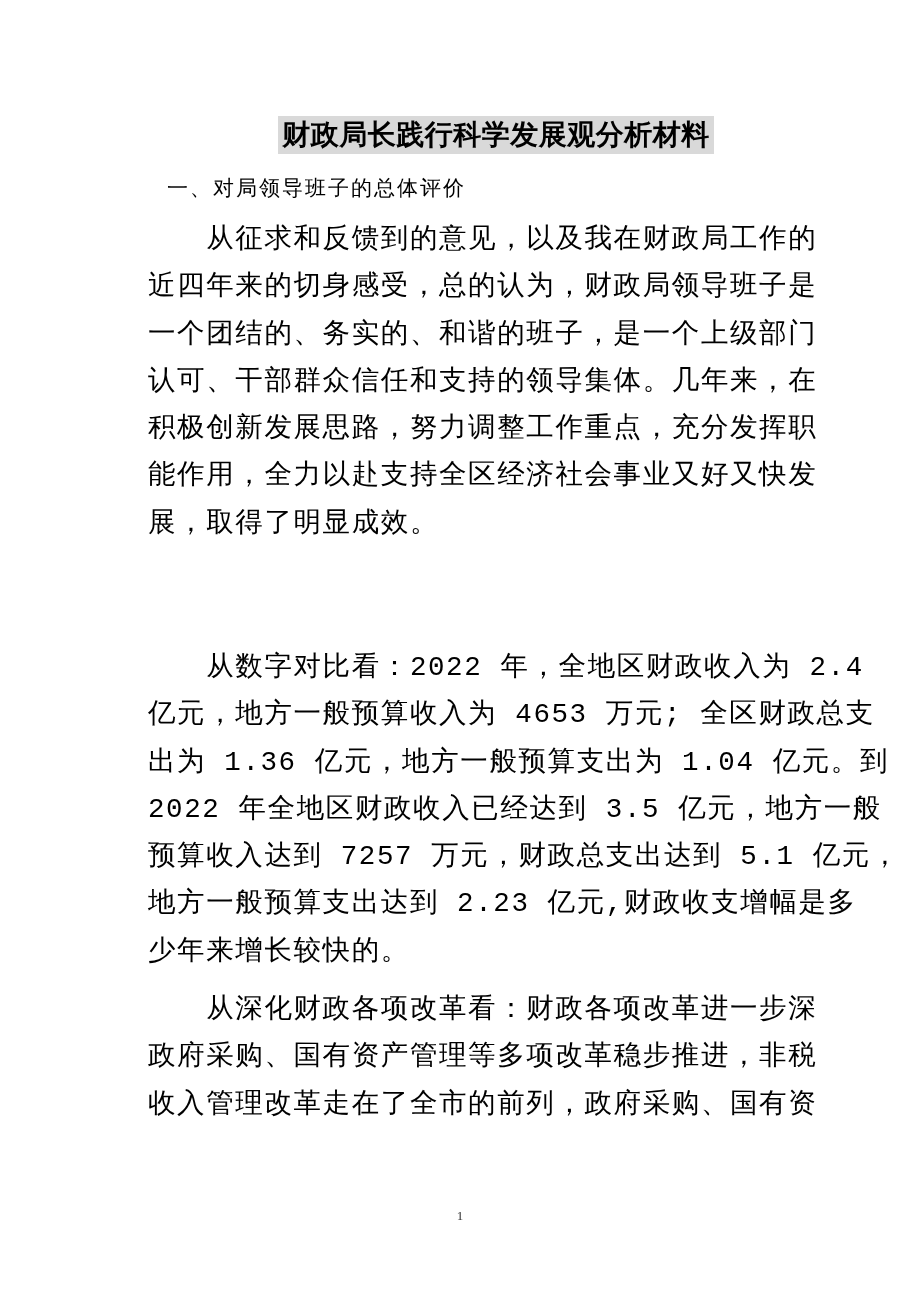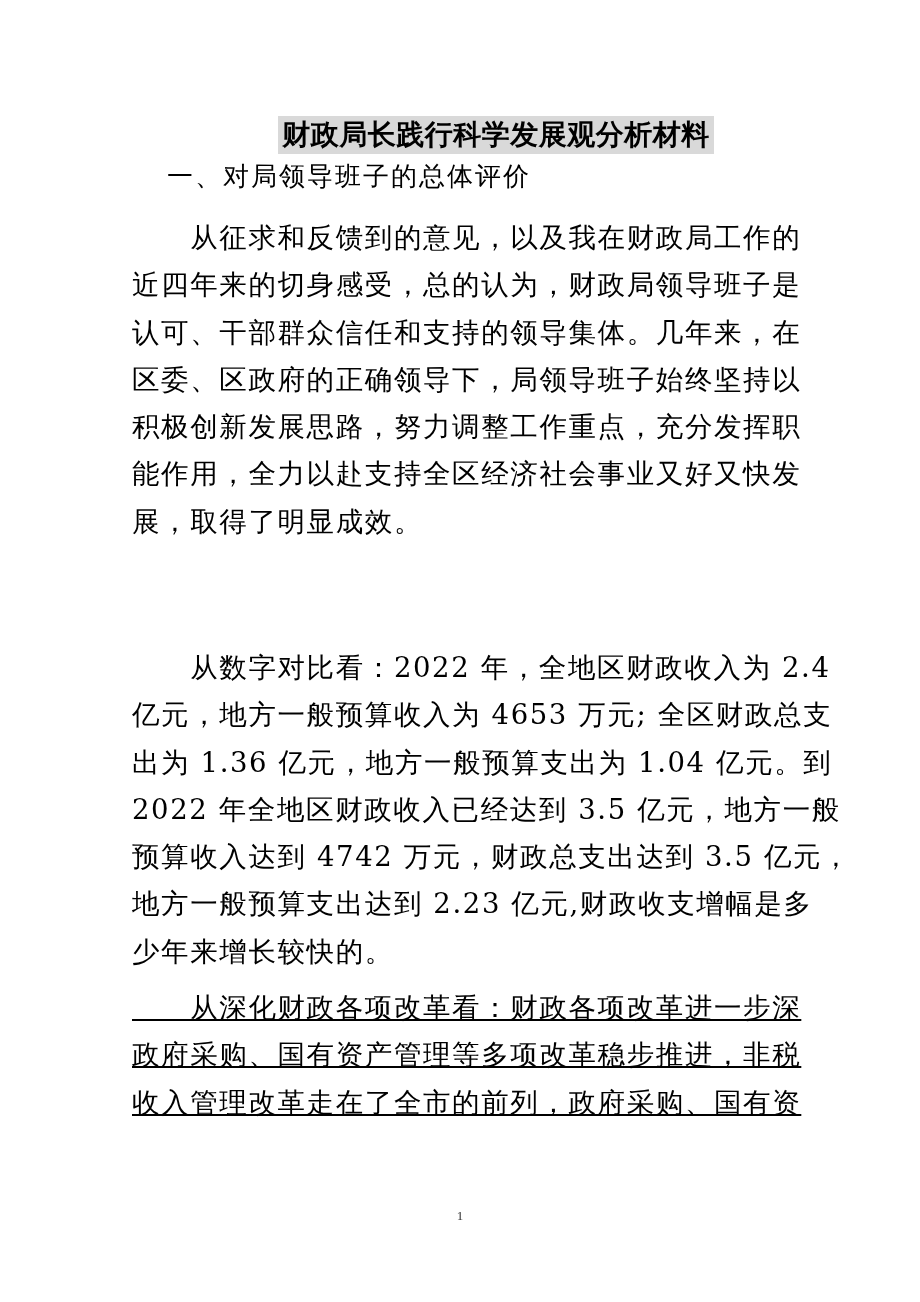--- a/index.html
+++ b/index.html
@@ -3,57 +3,57 @@
 <meta charset="utf-8">
 <style>
   html, body { margin: 0; padding: 0; background: #ffffff; }
   body { width: 920px; height: 1302px; position: relative; overflow: hidden;
          font-family: "DejaVu Serif", "Liberation Serif", serif; color: #000; }
   .page { position: absolute; left: 0; top: 0; width: 920px; height: 1302px; background: #fff; }
   .title-wrap { position: absolute; top: 116px; left: 0; width: 920px; text-align: center; margin-left: 36px; }
   .title { display: inline-block; background: #d9d9d9; padding: 2px 4px;
            font-family: "DejaVu Sans", "Liberation Sans", sans-serif; font-weight: bold;
            font-size: 28px; line-height: 34px; letter-spacing: 0.5px; }
-  .heading { position: absolute; left: 167px; top: 156px; font-size: 26px; line-height: 40px; letter-spacing: 2px; }
-  .body { position: absolute; left: 132px; width: 645px; }
+  .heading { position: absolute; left: 167px; top: 168px; font-size: 21px; line-height: 40px; letter-spacing: 2px; }
+  .body { position: absolute; left: 148px; width: 645px; }
   .line { height: 47.3px; font-size: 27.5px; line-height: 47.3px; white-space: nowrap;
           letter-spacing: 1.6px; }
   .page-number { position: absolute; top: 1208px; left: 0; width: 920px; text-align: center;
                  font-size: 13px; color: #333; font-family: "Liberation Serif", serif; }
 </style>
 </head>
 <body>
 
 <div class="page">
   <div class="title-wrap">
     <span class="title">财政局长践行科学发展观分析材料</span>
   </div>
 
   <div class="heading">一、对局领导班子的总体评价</div>
 
   <div class="body" style="top:214px;">
     <div class="line">　　从征求和反馈到的意见，以及我在财政局工作的</div>
     <div class="line">近四年来的切身感受，总的认为，财政局领导班子是</div>
+    <div class="line">一个团结的、务实的、和谐的班子，是一个上级部门</div>
     <div class="line">认可、干部群众信任和支持的领导集体。几年来，在</div>
-    <div class="line">区委、区政府的正确领导下，局领导班子始终坚持以</div>
     <div class="line">积极创新发展思路，努力调整工作重点，充分发挥职</div>
     <div class="line">能作用，全力以赴支持全区经济社会事业又好又快发</div>
     <div class="line">展，取得了明显成效。</div>
   </div>
 
-  <div class="body" style="top:644px;">
+  <div class="body" style="top:644px;font-family:Liberation Mono, monospace;">
     <div class="line">　　从数字对比看：2022 年，全地区财政收入为 2.4</div>
     <div class="line">亿元，地方一般预算收入为 4653 万元; 全区财政总支</div>
     <div class="line">出为 1.36 亿元，地方一般预算支出为 1.04 亿元。到</div>
     <div class="line">2022 年全地区财政收入已经达到 3.5 亿元，地方一般</div>
-    <div class="line">预算收入达到 4742 万元，财政总支出达到 3.5 亿元，</div>
+    <div class="line">预算收入达到 7257 万元，财政总支出达到 5.1 亿元，</div>
     <div class="line">地方一般预算支出达到 2.23 亿元,财政收支增幅是多</div>
     <div class="line">少年来增长较快的。</div>
   </div>
 
-  <div class="body" style="top:984px;text-decoration:underline;">
+  <div class="body" style="top:984px;">
     <div class="line">　　从深化财政各项改革看：财政各项改革进一步深</div>
     <div class="line">政府采购、国有资产管理等多项改革稳步推进，非税</div>
     <div class="line">收入管理改革走在了全市的前列，政府采购、国有资</div>
   </div>
 
   <div class="page-number">1</div>
 </div>
 
 </body></html>

